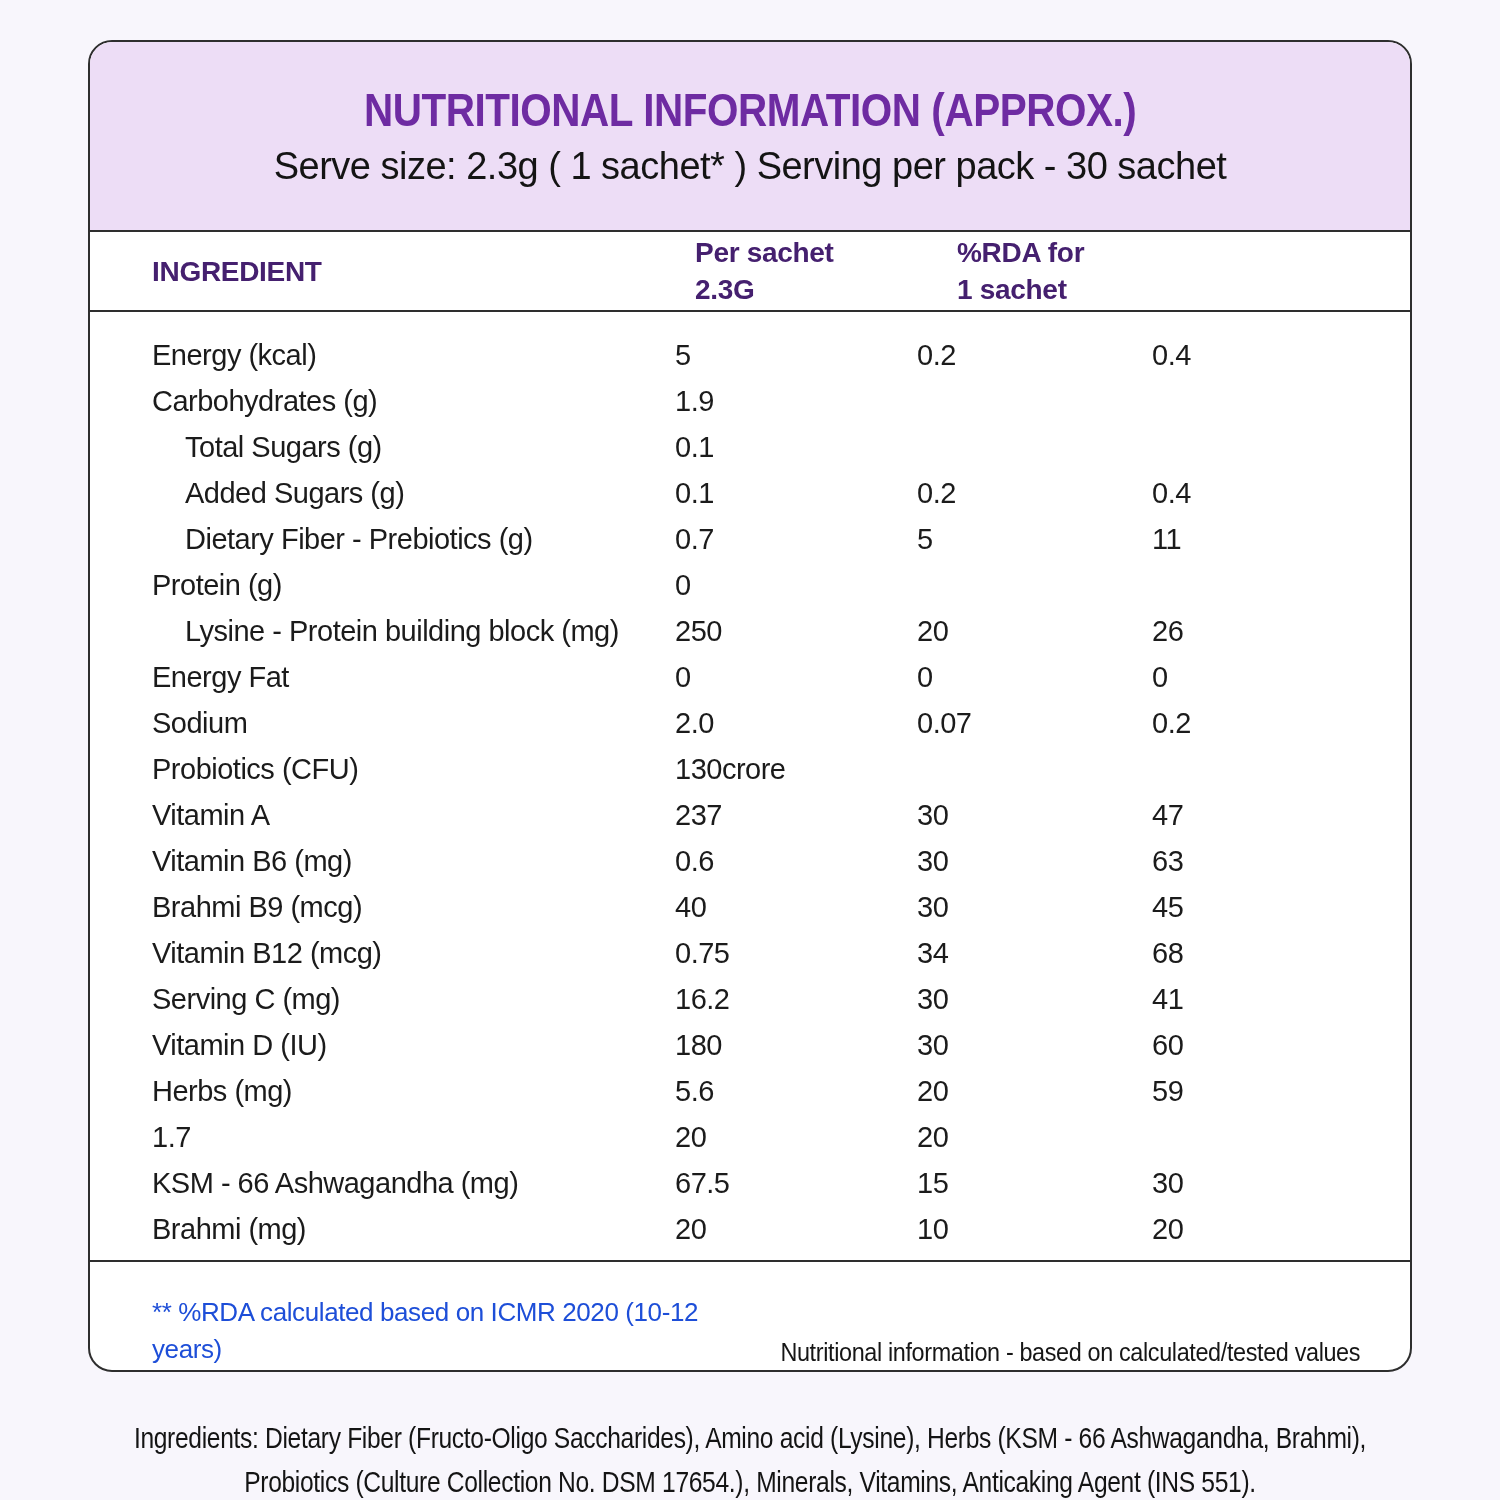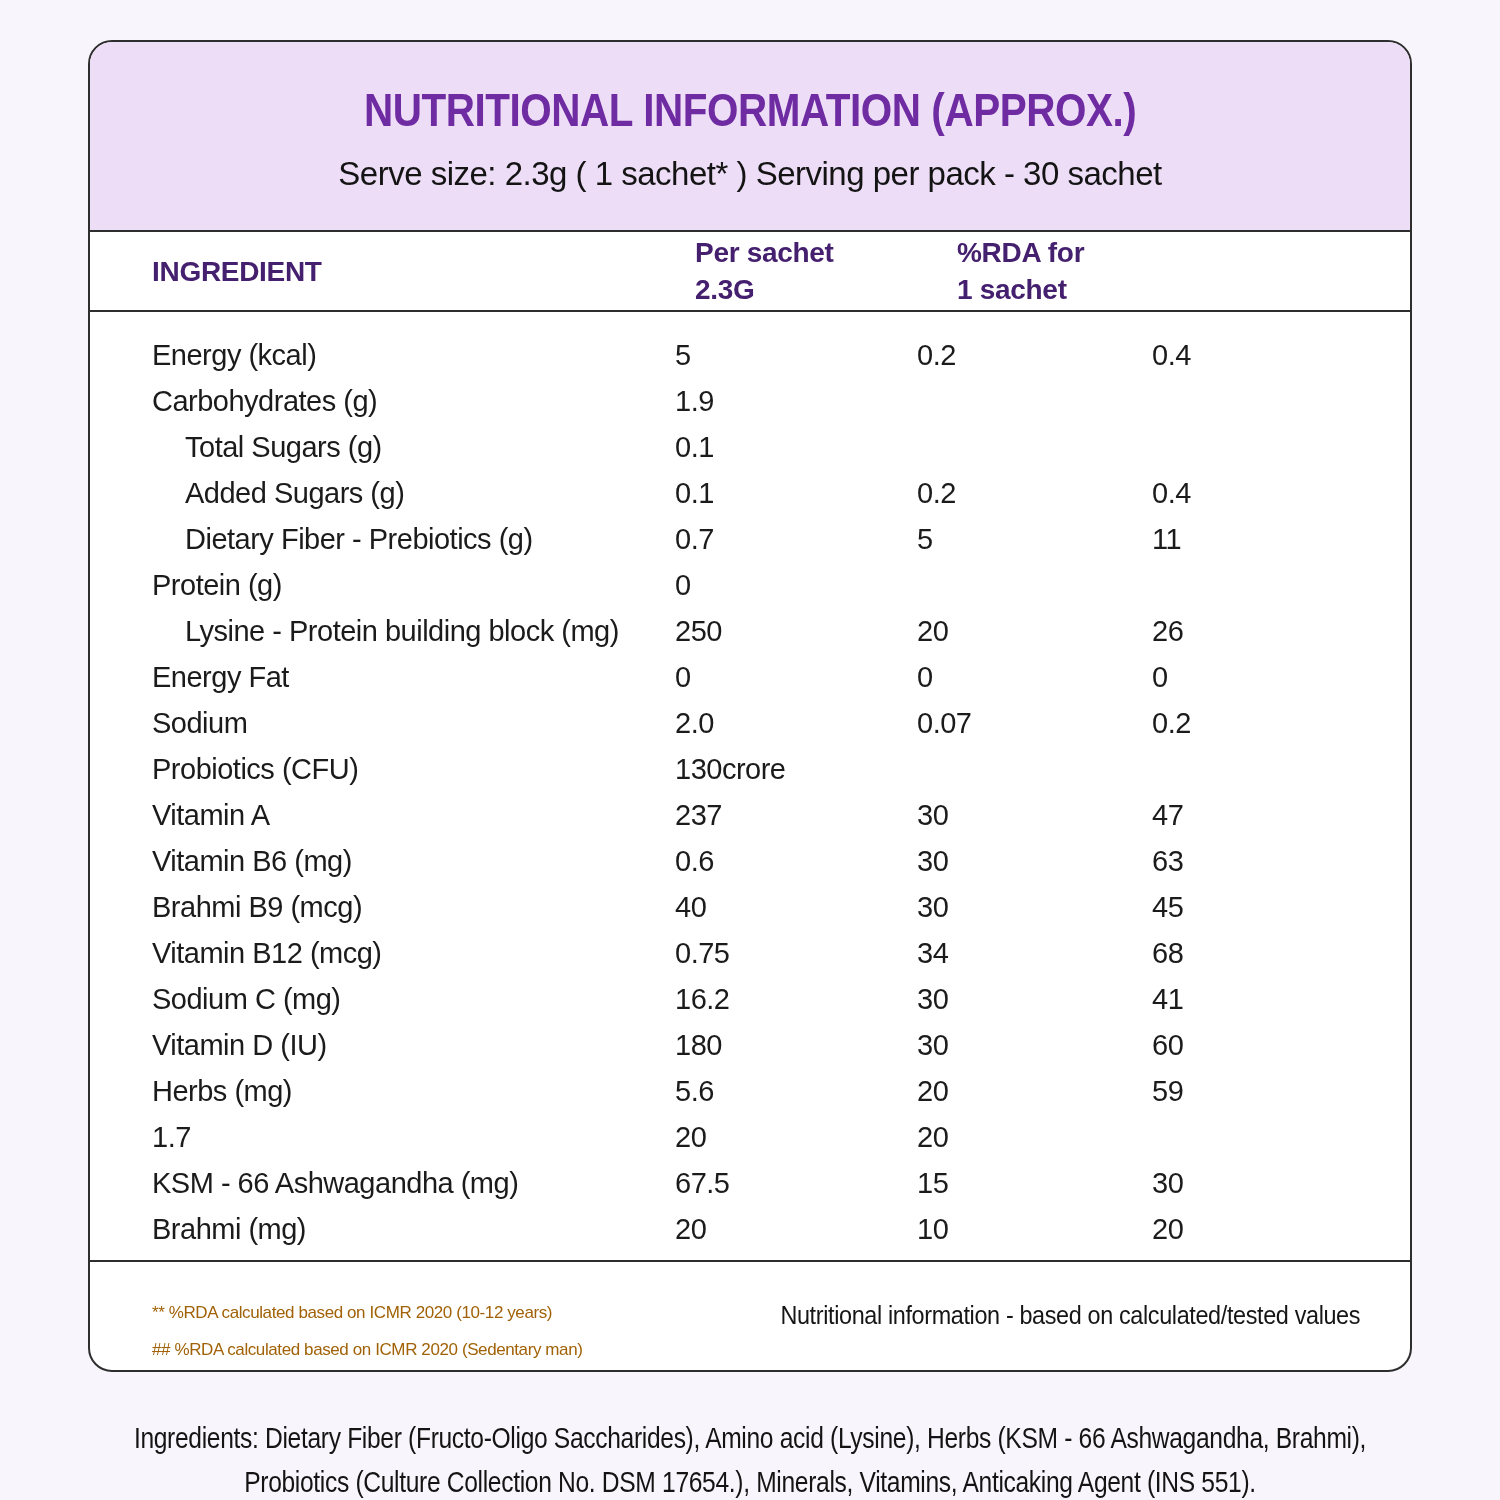--- a/index.html
+++ b/index.html
@@ -34,21 +34,21 @@
     border-bottom:2px solid var(--border);
     text-align:center;
     padding-top:42px;
   }
   .page-title{
     font-size:47px;font-weight:bold;color:var(--title-purple);
     line-height:52px;letter-spacing:-0.5px;
   }
   .page-title .squeeze{display:inline-block;transform:scaleX(0.86);transform-origin:center;white-space:nowrap;}
   .serving-info{
-    margin-top:18px;font-size:33px;line-height:40px;color:#141414;letter-spacing:-0.5px;text-align:center;
+    margin-top:10px;font-size:38px;line-height:40px;color:#141414;letter-spacing:-0.5px;text-align:center;
   }
   .grid-row{
     display:grid;
     grid-template-columns:523px 242px 235px 1fr;
     padding-left:62px;
   }
   .col-head{
     flex:0 0 80px;height:80px;
     border-bottom:2px solid var(--border);
     align-items:center;
@@ -73,21 +73,21 @@
     font-size:29px;letter-spacing:-0.5px;color:var(--body-text);
     white-space:nowrap;
   }
   .trow.indent .c-label{padding-left:33px;}
   .card-footer{
     flex:1 1 auto;
     border-top:2px solid var(--border);
     display:flex;align-items:center;justify-content:space-between;
     padding:0 50px 4px 62px;
   }
-  .footnotes{font-size:17px;line-height:37px;letter-spacing:-0.4px;color:#a16207;margin-top:32px;}
+  .footnotes{font-size:26px;line-height:37px;letter-spacing:-0.4px;color:#1d4ed8;margin-top:32px;}
   .note-right{
     font-size:26px;letter-spacing:-0.4px;color:#161616;
     display:inline-block;transform:scaleX(0.9);transform-origin:right center;
     white-space:nowrap;
   }
   .ingredients{
     position:relative;
     left:50%;margin-left:-800px;width:1600px;
     margin-top:44px;
     text-align:center;
@@ -209,21 +209,21 @@
     </div>
 
     <div class="trow">
       <div class="cell c-label">Vitamin B12 (mcg)</div>
       <div class="cell c-val">0.75</div>
       <div class="cell c-val">34</div>
       <div class="cell c-val">68</div>
     </div>
 
     <div class="trow">
-      <div class="cell c-label">Sodium C (mg)</div>
+      <div class="cell c-label">Serving C (mg)</div>
       <div class="cell c-val">16.2</div>
       <div class="cell c-val">30</div>
       <div class="cell c-val">41</div>
     </div>
 
     <div class="trow">
       <div class="cell c-label">Vitamin D (IU)</div>
       <div class="cell c-val">180</div>
       <div class="cell c-val">30</div>
       <div class="cell c-val">60</div>

